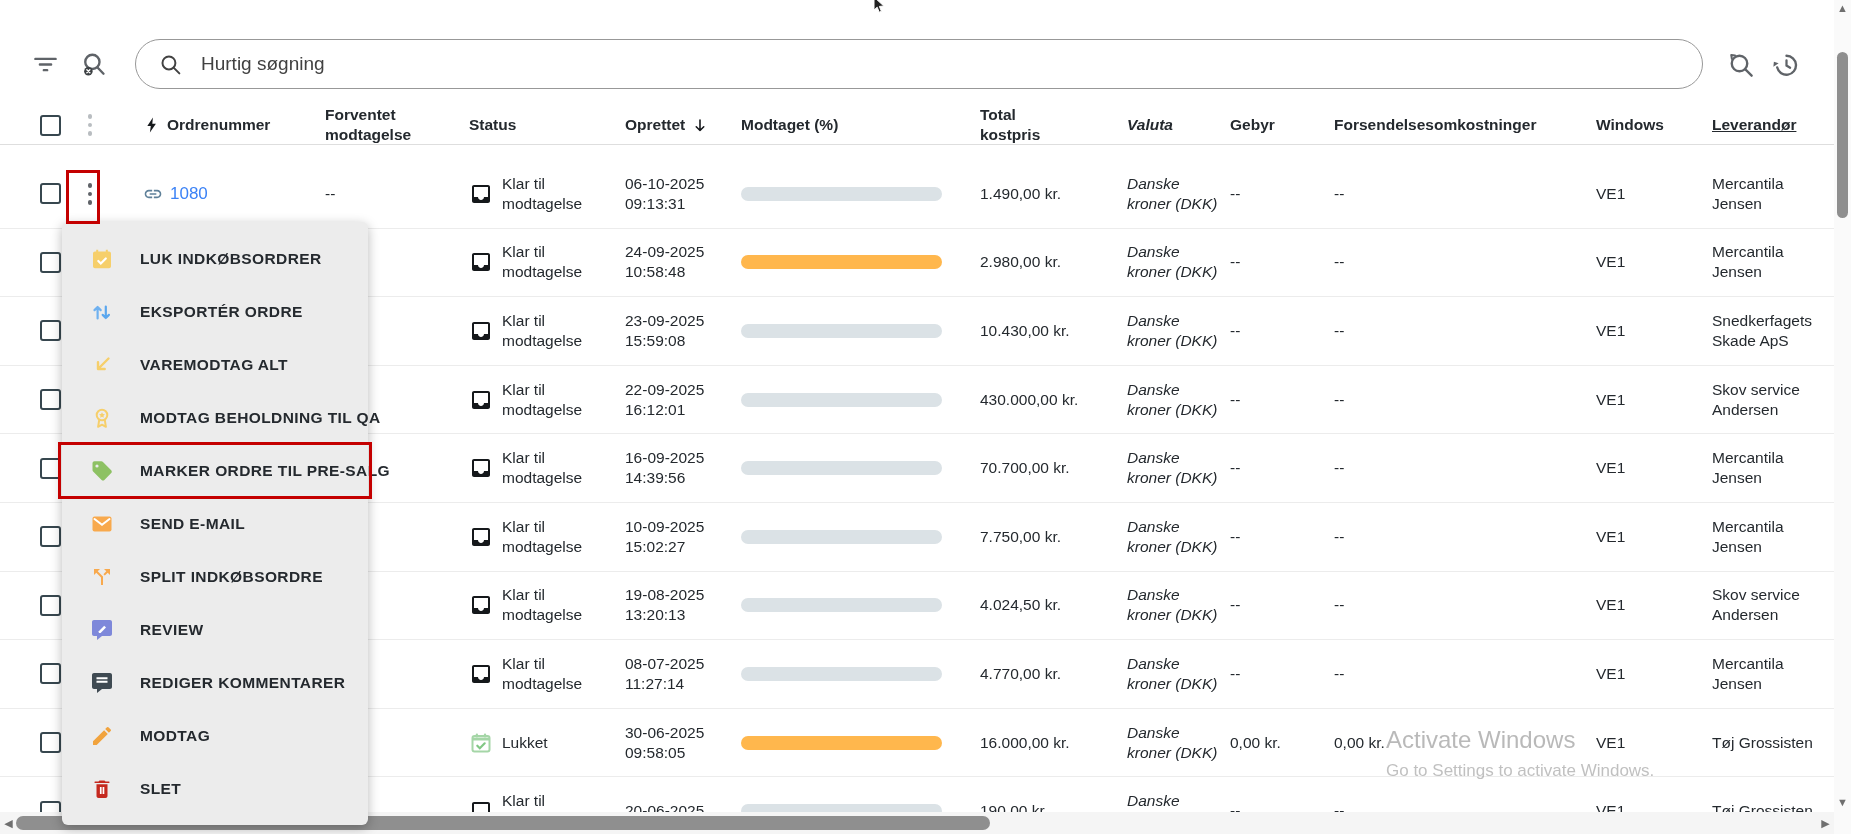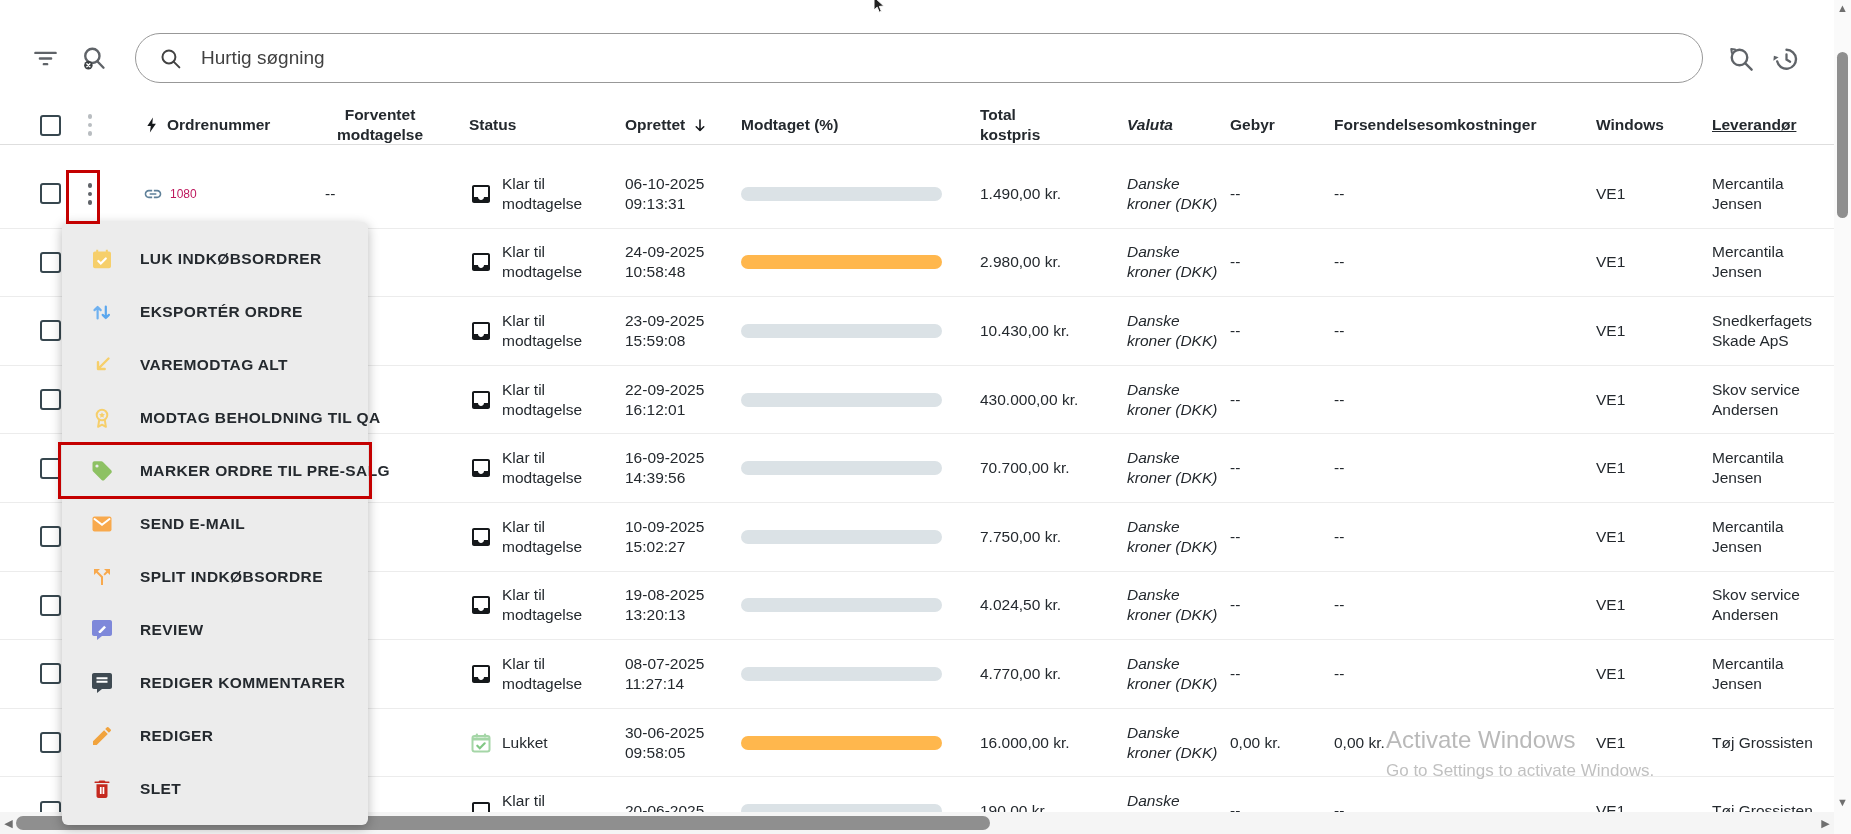--- a/index.html
+++ b/index.html
@@ -1,19 +1,19 @@
 <!DOCTYPE html>
 <html><head>
 <meta charset="utf-8">
 <style>
   html,body{margin:0;padding:0;}
   body{width:1851px;height:834px;position:relative;overflow:hidden;background:#fff;
        font-family:"Liberation Sans",sans-serif;color:#1f2327;}
   
-  #topbar{position:absolute;left:0;top:10px;width:1834px;height:88px;background:#fff;z-index:10;}
+  #topbar{position:absolute;left:0;top:16px;width:1834px;height:88px;background:#fff;z-index:10;}
   .tb-icon{position:absolute;top:34px;width:30px;height:30px;cursor:pointer;}
   .tb-icon svg{width:100%;height:100%;}
   #searchbox{position:absolute;left:135px;top:23px;width:1568px;height:50px;border:1px solid #989898;
              border-radius:26px;display:flex;align-items:center;padding:0 22px;box-sizing:border-box;gap:16px;background:#fff;}
   #searchbox svg{width:25px;height:25px;flex:0 0 auto;}
   #search-input{flex:1;border:none;outline:none;font-size:19px;color:#333;background:transparent;
                 font-family:"Liberation Sans",sans-serif;}
   #search-input::placeholder{color:#414141;opacity:1;}
   
   #thead{position:absolute;left:0;top:89px;width:1834px;height:56px;border-top:1px solid #e6e6e6;
@@ -32,21 +32,21 @@
   .c-total{padding-left:15px;}
   .c-currency{padding-left:12px;font-style:italic;}
   .c-fee{padding-left:12px;}
   .c-shipping{padding-left:14px;}
   .c-owner{padding-left:16px;}
   .c-supplier{padding-left:17px;}
   .wrap-status{width:90px;}
   .wrap-created{width:68px;line-height:19.5px;}
   .wrap-currency{width:72px;}
   .wrap-supplier{width:122px;}
-  .order-link{color:#be185d;font-size:12px;cursor:pointer;}
+  .order-link{color:#3b82f6;font-size:17px;cursor:pointer;}
   .checkbox{width:21px;height:21px;border:2px solid #37474f;border-radius:3px;background:#fff;
             margin-left:10px;cursor:pointer;box-sizing:border-box;}
   .kebab{display:flex;flex-direction:column;gap:4px;width:24px;align-items:center;cursor:pointer;padding:6px 0;}
   .kebab i{width:4.5px;height:4.5px;border-radius:50%;background:#5f6368;display:block;}
   .kebab.light i{background:#b9bdc1;}
   .pbar{width:201px;height:14px;border-radius:7px;}
   .sicon svg{width:24px;height:24px;display:block;}
   .hicon svg{width:18px;height:18px;display:block;}
   
   #menu{position:absolute;left:62px;top:222px;width:306px;height:603px;background:#ececec;border-radius:6px;
@@ -115,21 +115,21 @@
       </div>
       <div class="cell c-order" style="display: flex; align-items: center; gap: 6px;">
         <span class="hicon" style="width: 18px; height: 18px; display: block; flex: 0 0 auto;">
           <svg viewBox="0 0 24 24" xmlns="http://www.w3.org/2000/svg" width="100%" height="100%">
             <path d="M13.2 2L5.8 13.4h4.6L9.2 22l8-11.6h-4.8L13.2 2z" fill="#15181b"></path>
           </svg>
         </span>
         <span class="hlabel">Ordrenummer</span>
       </div>
       <div class="cell c-expected" style="display: flex; align-items: center; gap: 6px;">
-        <span class="hlabel" style="width: 110px; text-align: center;">Forventet modtagelse</span>
+        <span class="hlabel" style="width: 110px;">Forventet modtagelse</span>
       </div>
       <div class="cell c-status" style="display: flex; align-items: center; gap: 6px;">
         <span class="hlabel">Status</span>
       </div>
       <div class="cell c-created" style="display: flex; align-items: center; gap: 6px;">
         <span class="hlabel">Oprettet</span>
         <span class="hicon" style="width: 17px; height: 17px; display: block; flex: 0 0 auto;">
           <svg viewBox="0 0 24 24" xmlns="http://www.w3.org/2000/svg" width="100%" height="100%">
             <path d="M12 4v14M12 18l-5-5M12 18l5-5" stroke="#15181b" stroke-width="2.1" fill="none" stroke-linecap="round" stroke-linejoin="round"></path>
           </svg>
@@ -550,21 +550,21 @@
       <span style="width: 24px; height: 24px; display: block; flex: 0 0 auto;"><svg viewBox="0 0 24 24" xmlns="http://www.w3.org/2000/svg" width="100%" height="100%">
           <path d="M20 2H4c-1.1 0-2 .9-2 2v12c0 1.1.9 2 2 2h3v4l5-4h8c1.1 0 2-.9 2-2V4c0-1.1-.9-2-2-2z" fill="#3f4a52"></path>
           <path d="M6.5 7.3h11M6.5 10.8h11" stroke="#fff" stroke-width="1.9"></path>
         </svg></span>
       <span class="mlabel">REDIGER KOMMENTARER</span>
     </div>
     <div class="mitem">
       <span style="width: 24px; height: 24px; display: block; flex: 0 0 auto;"><svg viewBox="0 0 24 24" xmlns="http://www.w3.org/2000/svg" width="100%" height="100%">
           <path d="M3 17.3V21h3.7L17.8 9.9 14.1 6.2 3 17.3zM20.7 7a1 1 0 0 0 0-1.4l-2.3-2.3a1 1 0 0 0-1.4 0l-1.8 1.8 3.7 3.7L20.7 7z" fill="#f1a33d"></path>
         </svg></span>
-      <span class="mlabel">REDIGER</span>
+      <span class="mlabel">MODTAG</span>
     </div>
     <div class="mitem">
       <span style="width: 24px; height: 24px; display: block; flex: 0 0 auto;"><svg viewBox="0 0 24 24" xmlns="http://www.w3.org/2000/svg" width="100%" height="100%">
           <path d="M6.5 19c0 1.1.9 2 2 2h7c1.1 0 2-.9 2-2V7.2h-11V19z" fill="#c5291f"></path>
           <path d="M18.8 4.4h-3.3l-1-1H9.5l-1 1H5.2a.8.8 0 0 0 0 1.6h13.6a.8.8 0 0 0 0-1.6z" fill="#c5291f"></path>
           <rect x="9.9" y="10" width="1.7" height="7" fill="#fff"></rect>
           <rect x="12.6" y="10" width="1.7" height="7" fill="#fff"></rect>
         </svg></span>
       <span class="mlabel">SLET</span>
     </div>

